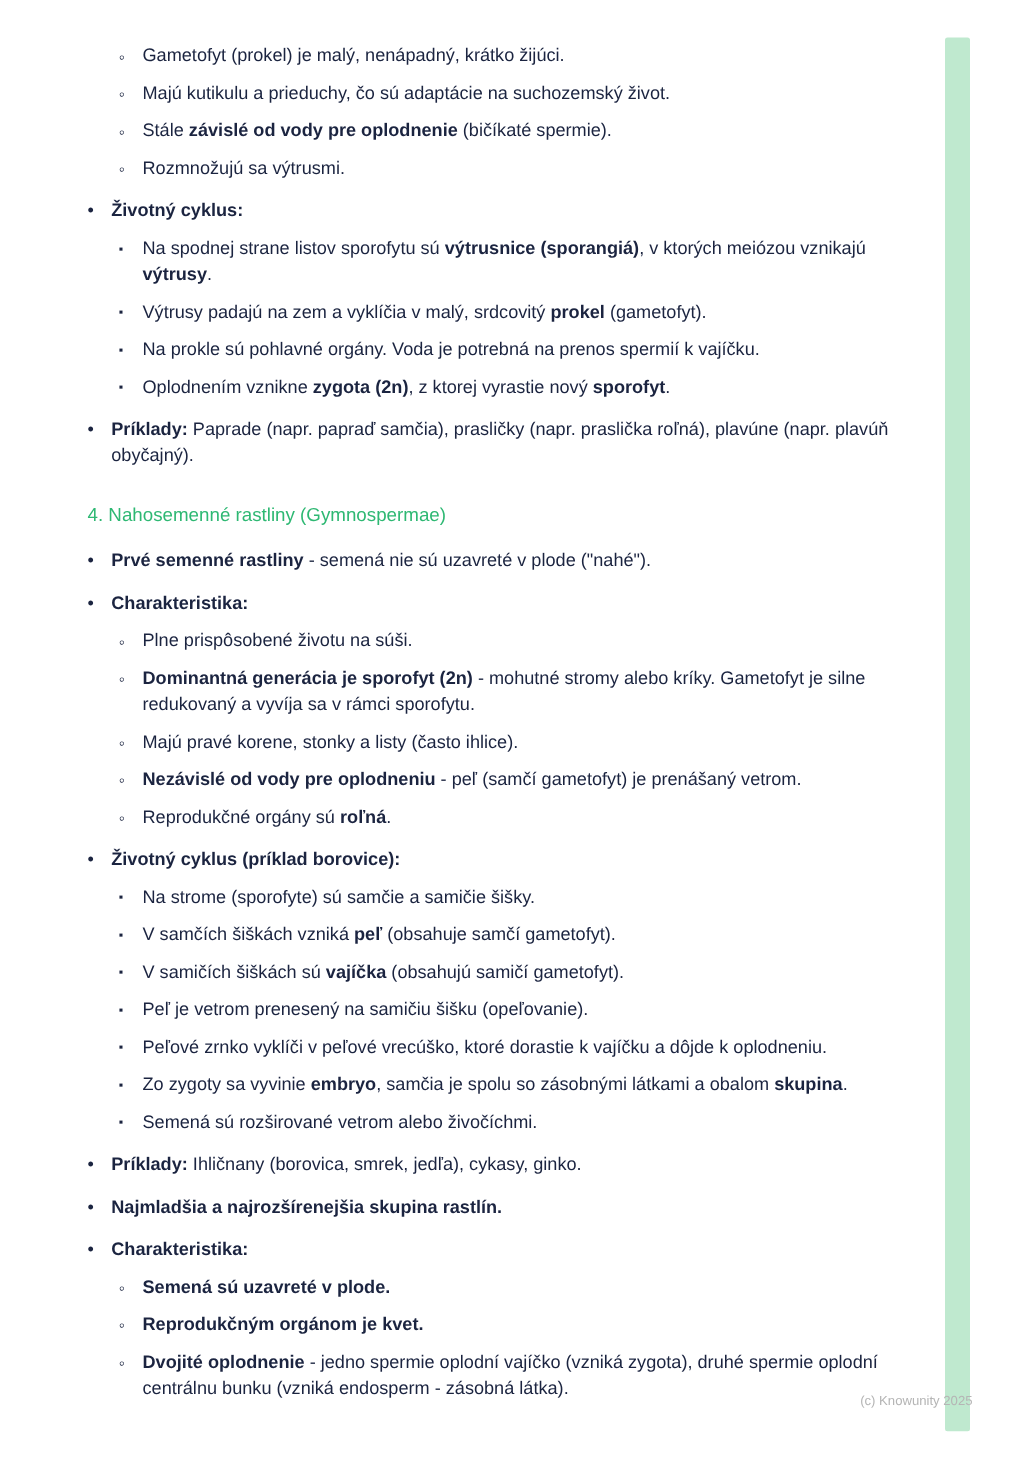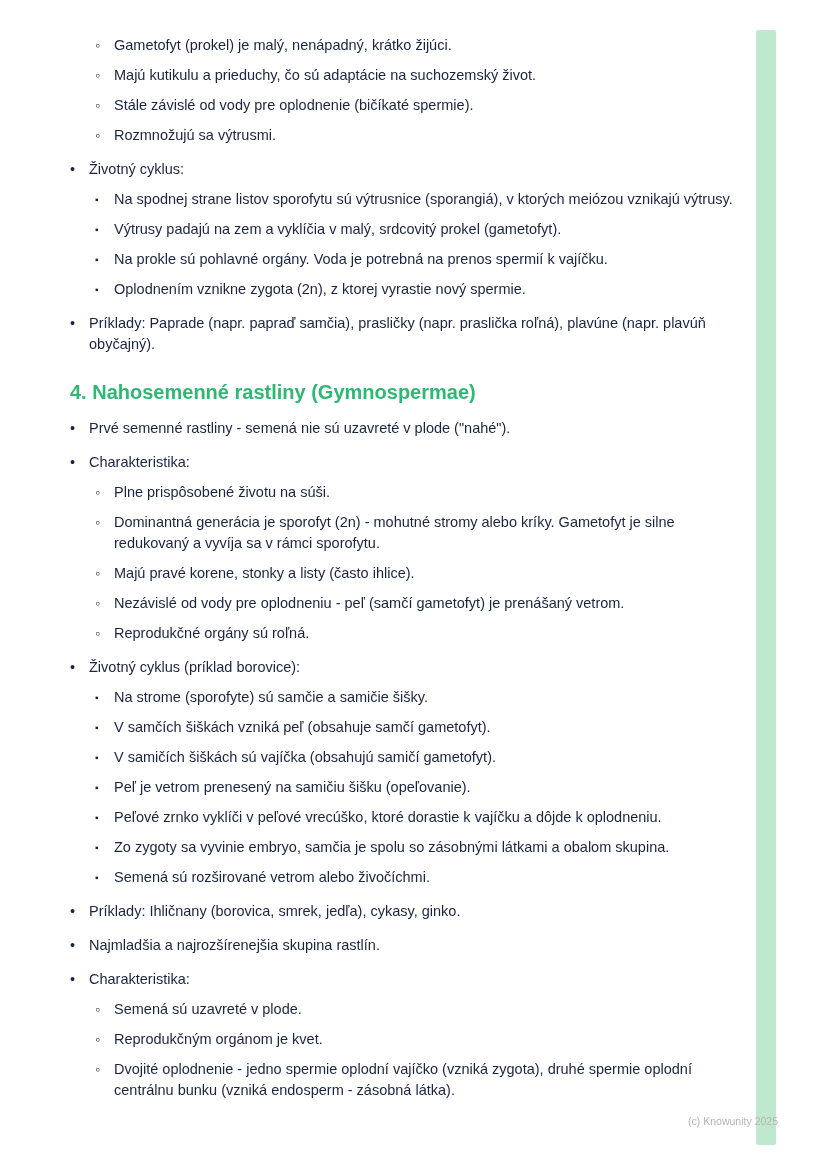--- a/index.html
+++ b/index.html
@@ -35,24 +35,24 @@
   .marker {
     flex: 0 0 19px;
     width: 19px;
     line-height: 21px;
     text-align: left;
   }
   .marker-disc .marker { font-size: 14.5px; }
   .marker-circle .marker { font-size: 14px; }
   .marker-square .marker { font-size: 10px; }
   .text { flex: 1 1 auto; }
-  .bold { font-weight: 400; }
+  .bold { font-weight: 700; }
   .heading {
-    font-size: 20px;
-    font-weight: 700;
+    font-size: 15px;
+    font-weight: 400;
     color: var(--heading-color, #2eb873);
     margin: 24px 0 12px 0;
     line-height: 26px;
   }
   .accent-stripe {
     position: absolute;
     top: 30px;
     right: 52px;
     bottom: 26px;
     width: 20px;
@@ -100,21 +100,21 @@
       <div class="li indent-2 marker-square">
         <span class="marker">▪</span>
         <span class="text"><span>Výtrusy padajú na zem a vyklíčia v malý, srdcovitý </span><span class="bold">prokel</span><span> (gametofyt).</span></span>
       </div>
       <div class="li indent-2 marker-square">
         <span class="marker">▪</span>
         <span class="text"><span>Na prokle sú pohlavné orgány. Voda je potrebná na prenos spermií k vajíčku.</span></span>
       </div>
       <div class="li indent-2 marker-square">
         <span class="marker">▪</span>
-        <span class="text"><span>Oplodnením vznikne </span><span class="bold">zygota (2n)</span><span>, z ktorej vyrastie nový </span><span class="bold">spermie</span><span>.</span></span>
+        <span class="text"><span>Oplodnením vznikne </span><span class="bold">zygota (2n)</span><span>, z ktorej vyrastie nový </span><span class="bold">sporofyt</span><span>.</span></span>
       </div>
       <div class="li indent-1 marker-disc">
         <span class="marker">•</span>
         <span class="text"><span class="bold">Príklady:</span><span> Paprade (napr. papraď samčia), prasličky (napr. praslička roľná), plavúne (napr. plavúň obyčajný).</span></span>
       </div>
       <h2 class="heading">4. Nahosemenné rastliny (Gymnospermae)</h2>
       <div class="li indent-1 marker-disc">
         <span class="marker">•</span>
         <span class="text"><span class="bold">Prvé semenné rastliny</span><span> - semená nie sú uzavreté v plode ("nahé").</span></span>
       </div>

